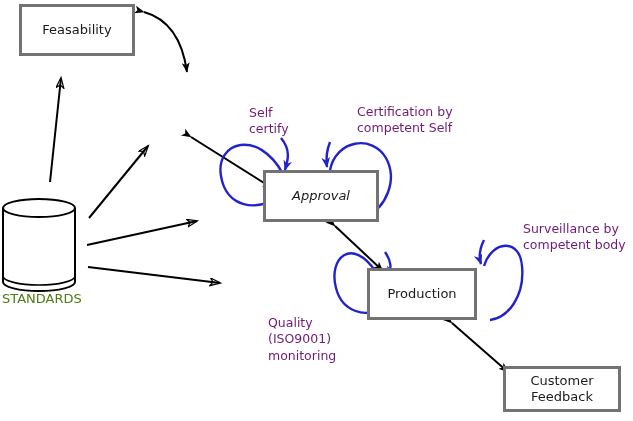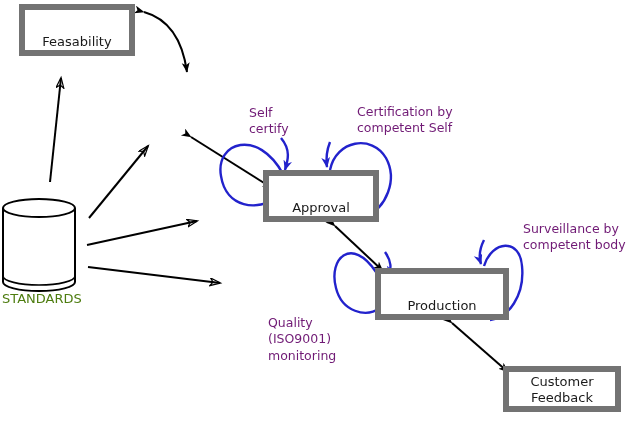--- a/index.html
+++ b/index.html
@@ -21,24 +21,24 @@
   #diagram-canvas {
     position: absolute;
     left: 0;
     top: 0;
     width: 633px;
     height: 421px;
   }
   .node-box {
     position: absolute;
     box-sizing: border-box;
-    border: 6px solid #737373;
+    border: 3px solid #737373;
     background: #ffffff;
     display: flex;
-    align-items: flex-end;
+    align-items: center;
     justify-content: center;
     text-align: center;
     color: #1a1a1a;
     font-size: 13px;
     line-height: 1.25;
     z-index: 3;
   }
   .node-label {
     display: block;
     white-space: pre-line;
@@ -136,25 +136,25 @@
       <path d="M484,266 C492,240 520,238 522,266 C525,296 508,318 490,320" stroke="#2222cc" stroke-width="2.4" fill="none"></path>
       <path d="M484,240 C479,250 479,258 481,264" stroke="#2222cc" stroke-width="2.4" fill="none" marker-end="url(#ah-blue)"></path>
     </g>
   </svg>
 
   <div class="node-box" style="left:19px; top:4px; width:116px; height:52px;">
     <span class="node-label">Feasability</span>
   </div>
 
 
-  <div class="node-box" style="left:263px; top:170px; width:116px; height:52px;">
+  <div class="node-box" style="left:263px; top:170px; width:116px; height:52px;font-style:italic;">
     <span class="node-label">Approval</span>
   </div>
 
-  <div class="node-box" style="left:375px; top:268px; width:134px; height:52px;">
+  <div class="node-box" style="left:367px; top:268px; width:110px; height:52px;">
     <span class="node-label">Production</span>
   </div>
 
   <div class="node-box" style="left:503px; top:366px; width:118px; height:46px;">
     <span class="node-label">Customer
 Feedback</span>
   </div>
 
   <div class="store-label" style="left:2px; top:291px;">STANDARDS</div>
 

